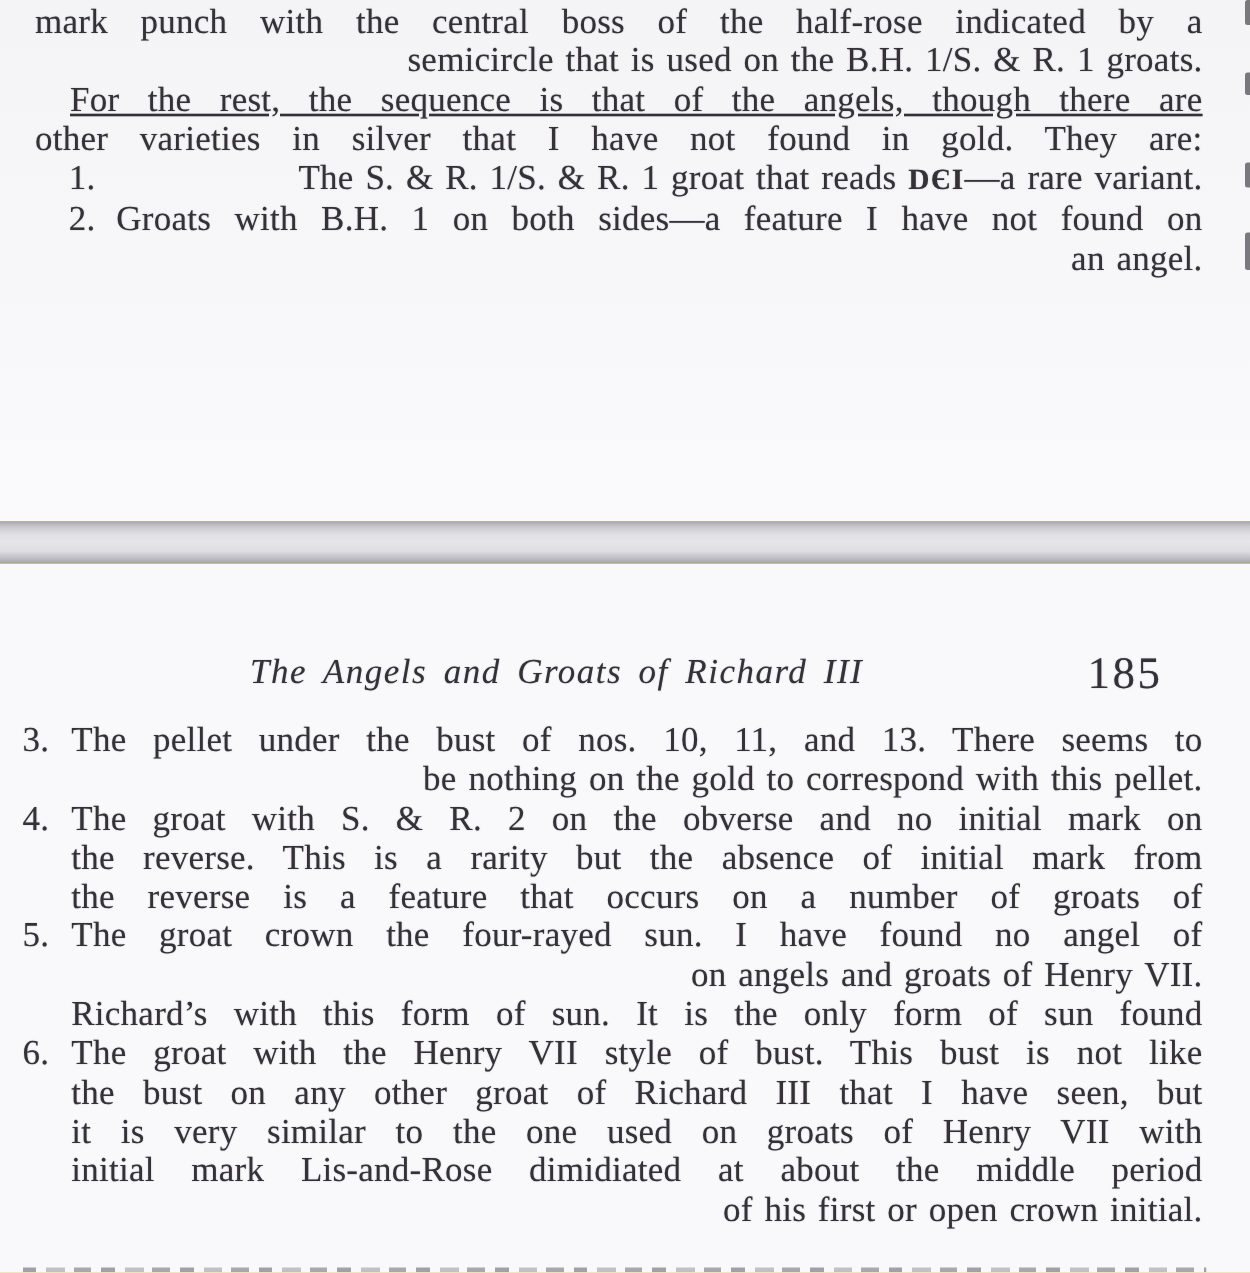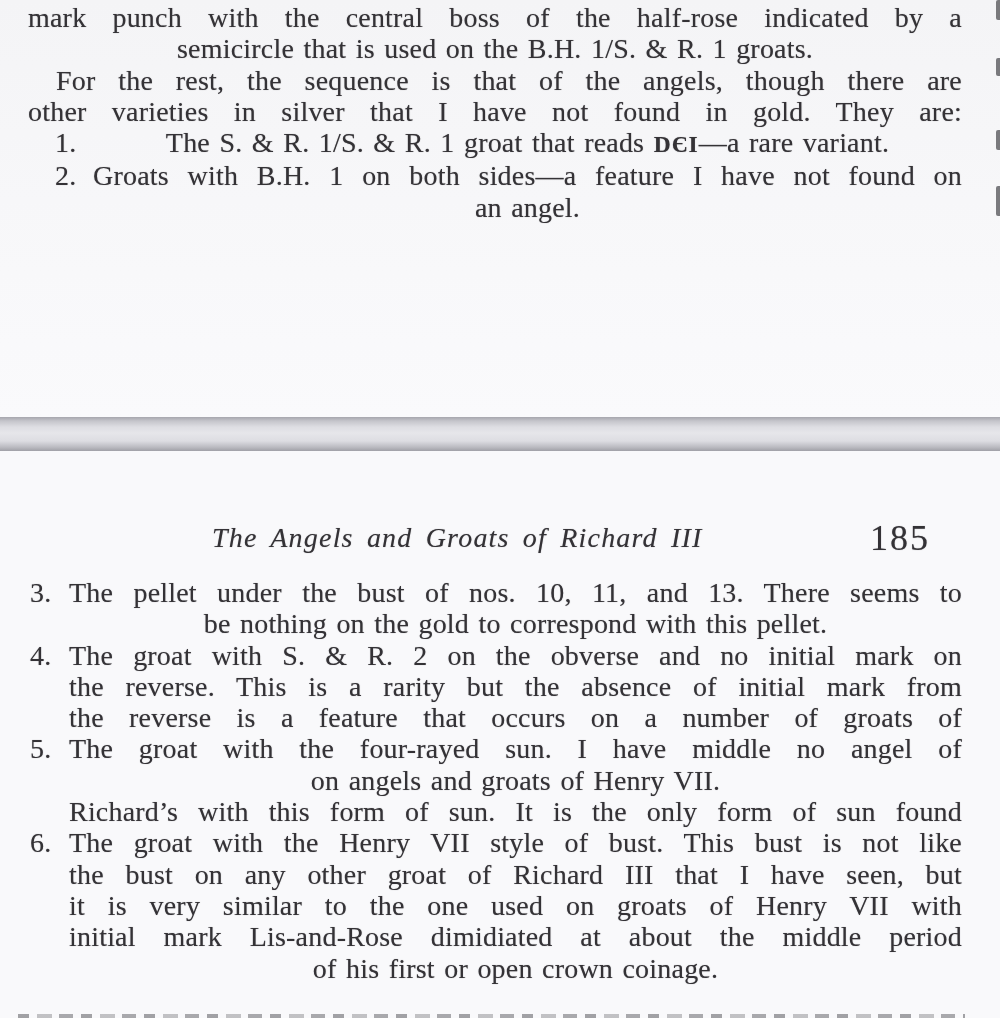--- a/index.html
+++ b/index.html
@@ -39,29 +39,29 @@
     height: 34px;
     background: linear-gradient(180deg,
       #a6a6ad 0px, #c5c5cb 4px, #dedee3 10px,
       #e6e6ea 16px, #dddde2 24px, #bcbcc2 30px, #a0a0a7 34px);
   }
 
   .page-main {
     position: absolute;
     top: 451px; left: 0; right: 0; bottom: 0;
     background: #f9f9fb;
-    padding: 0 38px 0 30px;
+    padding: 0 38px 0 18px;
     box-sizing: border-box;
     overflow: hidden;
   }
 
   
-  .line { text-align: center; }
+  .line { text-align: right; }
   .line.j { text-align: justify; text-align-last: justify; }
-  .line.indent { text-indent: 28px; }
+  .line.indent { text-indent: 28px; text-decoration: underline; }
 
   
   .li { position: relative; }
   .li .num { position: absolute; left: 0; top: 0; }
   .li-p1 { margin-left: 27px; padding-left: 38px; }
   .li-p2 { padding-left: 39px; }
 
   .legend {
     font-weight: 700;
     font-size: 0.84em;
@@ -168,32 +168,32 @@
 
       <div class="li li-p2">
         <span class="num">4.</span>
         <div class="line j">The groat with S. &amp; R. 2 on the obverse and no initial mark on</div>
         <div class="line j">the reverse. This is a rarity but the absence of initial mark from</div>
         <div class="line j">the reverse is a feature that occurs on a number of groats of</div>
       </div>
 
       <div class="li li-p2">
         <span class="num">5.</span>
-        <div class="line j">The groat with the four-rayed sun. I have middle no angel of</div>
+        <div class="line j">The groat crown the four-rayed sun. I have found no angel of</div>
         <div class="line">on angels and groats of Henry VII.</div>
         <div class="line j">Richard’s with this form of sun. It is the only form of sun found</div>
       </div>
 
       <div class="li li-p2">
         <span class="num">6.</span>
         <div class="line j">The groat with the Henry VII style of bust. This bust is not like</div>
         <div class="line j">the bust on any other groat of Richard III that I have seen, but</div>
         <div class="line j">it is very similar to the one used on groats of Henry VII with</div>
         <div class="line j">initial mark Lis-and-Rose dimidiated at about the middle period</div>
-        <div class="line">of his first or open crown coinage.</div>
+        <div class="line">of his first or open crown initial.</div>
       </div>
 
     </div>
 
     <div class="cutoff"></div>
   </section>
 
 </div>
 
 </body></html>

